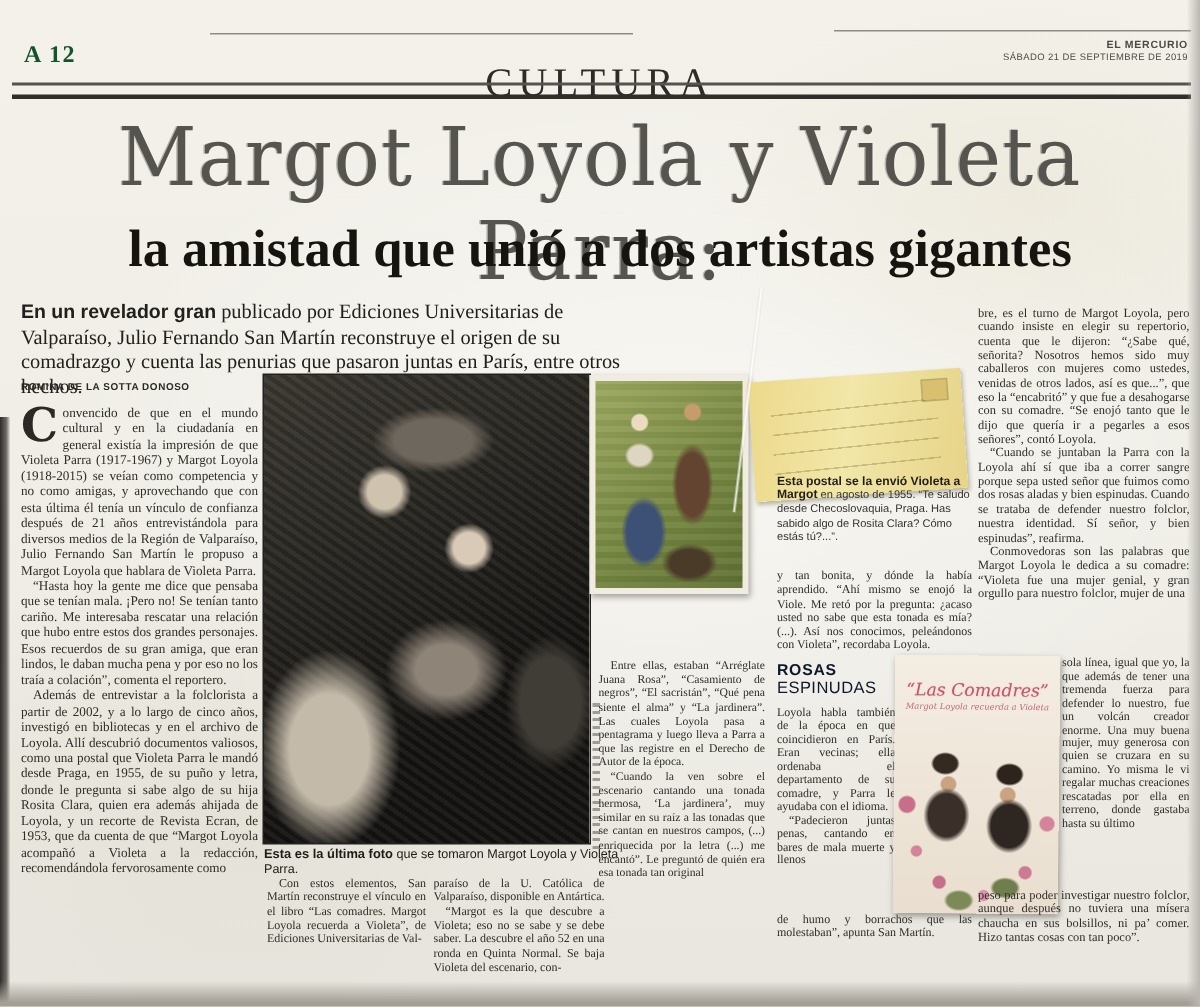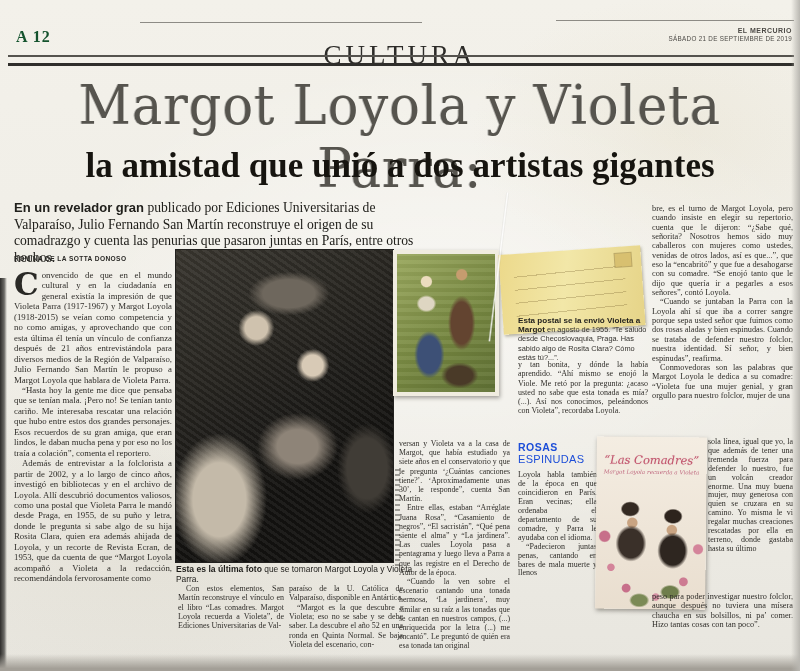--- a/index.html
+++ b/index.html
@@ -92,21 +92,21 @@
     box-shadow:1px 2px 3px rgba(90,85,60,.4);}
   .postcard .scribble{position:absolute;left:10%;top:18%;width:78%;height:64%;opacity:.55;
     background:repeating-linear-gradient(-2deg, transparent 0 7px, rgba(105,82,34,.5) 7px 8px, transparent 8px 13px);}
   .postcard .stamp{position:absolute;right:7%;top:9%;width:16px;height:13px;
     background:#d8c070;box-shadow:0 0 0 1px rgba(120,95,40,.4);}
   .postcard-cap{left:518px;top:316px;width:130px;font-family:"Liberation Sans",sans-serif;
     font-size:7.9px;line-height:9.2px;color:#201f1c;text-align:left;}
   .postcard-cap .pcb{font-weight:bold;font-size:8.1px;}
   .postcard-cap .pcr{font-size:7.4px;color:#34322e;margin-top:16px;}
   .sec-head{left:518px;top:441px;width:90px;font-family:"Liberation Sans",sans-serif;
-    color:#1d4ed8;line-height:12px;}
+    color:#0f172a;line-height:12px;}
   .sec-head .sh1{font-size:10.5px;font-weight:bold;letter-spacing:.5px;}
   .sec-head .sh2{font-size:11px;font-weight:normal;letter-spacing:.3px;}
   .cover{left:596px;top:437px;width:110px;height:172px;transform:rotate(.6deg);
     background:
       radial-gradient(circle 6px at 14% 76%, #d4849a 0 55%, transparent 70%),
       radial-gradient(circle 7px at 28% 88%, #c76f8a 0 55%, transparent 70%),
       radial-gradient(circle 6px at 55% 93%, #d893a6 0 55%, transparent 70%),
       radial-gradient(circle 7px at 80% 84%, #cd7b92 0 55%, transparent 70%),
       radial-gradient(circle 8px at 93% 65%, #d4849a 0 55%, transparent 70%),
       radial-gradient(circle 9px at 8% 58%, #c76f8a 0 55%, transparent 70%),
@@ -164,43 +164,43 @@
 <div class="abs bt t2" style="left:289px;top:584px;width:114px;height:80px;">
   <p>paraíso de la U. Católica de Valparaíso, disponible en Antártica.</p>
   <p class="ind">“Margot es la que descubre a Violeta; eso no se sabe y se debe saber. La descubre el año 52 en una ronda en Quinta Normal. Se baja Violeta del escenario, con-</p>
 </div>
 
 <div class="abs painting">
     <div class="inner"></div>
   </div>
 
 <div class="abs bt t4" style="left:399px;top:439px;width:111px;height:224px;">
-  <p>versan y Violeta va a la casa de Margot, que había estudiado ya siete años en el conservatorio y que le pregunta ‘¿Cuántas canciones tiene?’. ‘Aproximadamente unas 30’, le responde”, cuenta San Martín.</p>
   <p class="ind">Entre ellas, estaban “Arréglate Juana Rosa”, “Casamiento de negros”, “El sacristán”, “Qué pena siente el alma” y “La jardinera”. Las cuales Loyola pasa a pentagrama y luego lleva a Parra a que las registre en el Derecho de Autor de la época.</p>
   <p class="ind">“Cuando la ven sobre el escenario cantando una tonada hermosa, ‘La jardinera’, muy similar en su raíz a las tonadas que se cantan en nuestros campos, (...) enriquecida por la letra (...) me encantó”. Le preguntó de quién era esa tonada tan original</p>
 </div>
 
 <div class="abs postcard">
   <div class="scribble"></div>
   <div class="stamp"></div>
 </div>
 <div class="abs postcard-cap"><span class="pcb">Esta postal se la envió Violeta a Margot</span><span class="pcr"> en agosto de 1955. “Te saludo desde Checoslovaquia, Praga. Has sabido algo de Rosita Clara? Cómo estás tú?...”.</span></div>
 
-<div class="abs bt t5" style="left:518px;top:360px;width:130px;height:72px;">
+<div class="abs bt t5" style="left:518px;top:379px;width:130px;height:72px;">
   <p>y tan bonita, y dónde la había aprendido. “Ahí mismo se enojó la Viole. Me retó por la pregunta: ¿acaso usted no sabe que esta tonada es mía? (...). Así nos conocimos, peleándonos con Violeta”, recordaba Loyola.</p>
 </div>
 <div class="abs sec-head">
   <div class="sh1">ROSAS</div>
   <div class="sh2">ESPINUDAS</div>
 </div>
 <div class="abs bt t5n" style="left:518px;top:471px;width:79px;height:136px;">
   <p>Loyola habla también de la época en que coincidieron en París. Eran vecinas; ella ordenaba el departamento de su comadre, y Parra le ayudaba con el idioma.</p>
   <p class="ind">“Padecieron juntas penas, cantando en bares de mala muerte y llenos</p>
 </div>
 <div class="abs bt t5" style="left:518px;top:608px;width:130px;height:56px;">
+  <p>de humo y borrachos que las molestaban”, apunta San Martín.</p>
 </div>
 
 <div class="abs cover">
   <div class="ct">“Las Comadres”</div>
   <div class="cs">Margot Loyola recuerda a Violeta</div>
 </div>
 
 <div class="abs bt t6" style="left:652px;top:204px;width:141px;height:234px;">
   <p>bre, es el turno de Margot Loyola, pero cuando insiste en elegir su repertorio, cuenta que le dijeron: “¿Sabe qué, señorita? Nosotros hemos sido muy caballeros con mujeres como ustedes, venidas de otros lados, así es que...”, que eso la “encabritó” y que fue a desahogarse con su comadre. “Se enojó tanto que le dijo que quería ir a pegarles a esos señores”, contó Loyola.</p>
   <p class="ind">“Cuando se juntaban la Parra con la Loyola ahí sí que iba a correr sangre porque sepa usted señor que fuimos como dos rosas aladas y bien espinudas. Cuando se trataba de defender nuestro folclor, nuestra identidad. Sí señor, y bien espinudas”, reafirma.</p>

